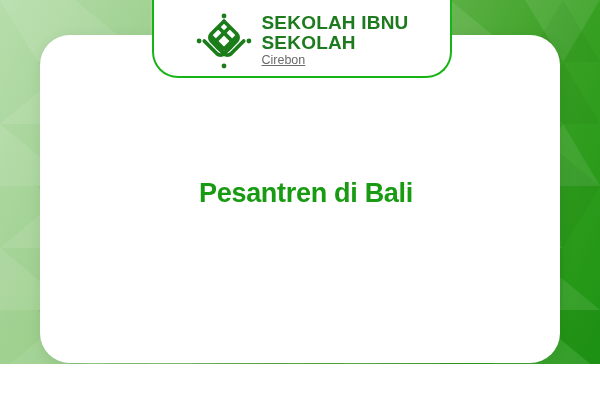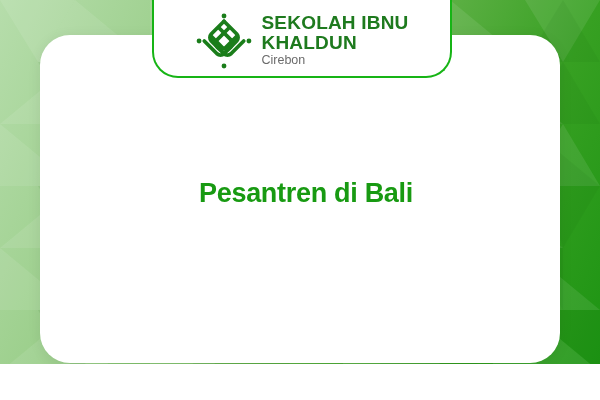--- a/index.html
+++ b/index.html
@@ -76,20 +76,21 @@
     letter-spacing: 0.2px;
     line-height: 1.04;
     white-space: nowrap;
   }
 
   #logo-sub {
     color: #6b6b6b;
     font-size: 12.5px;
     line-height: 1.25;
     margin-top: 1px;
+    text-decoration: underline;
   }
 
   
   #title {
     position: absolute;
     left: 12px;
     right: 0;
     top: 178px;
     text-align: center;
     color: #189a12;
@@ -176,21 +177,21 @@
         <g fill="#1a7d1a">
           <circle cx="50" cy="7" r="4.2"></circle>
           <circle cx="93" cy="50" r="4.2"></circle>
           <circle cx="50" cy="93" r="4.2"></circle>
           <circle cx="7" cy="50" r="4.2"></circle>
         </g>
       </svg>
 
       <div id="logo-text">
         <div class="logo-line">SEKOLAH IBNU</div>
-        <div class="logo-line">KHALDUN</div>
+        <div class="logo-line">SEKOLAH</div>
         <div id="logo-sub">Cirebon</div>
       </div>
 
     </div>
   </div>
 
   <div id="title">Pesantren di Bali</div>
 
 </div>
 

